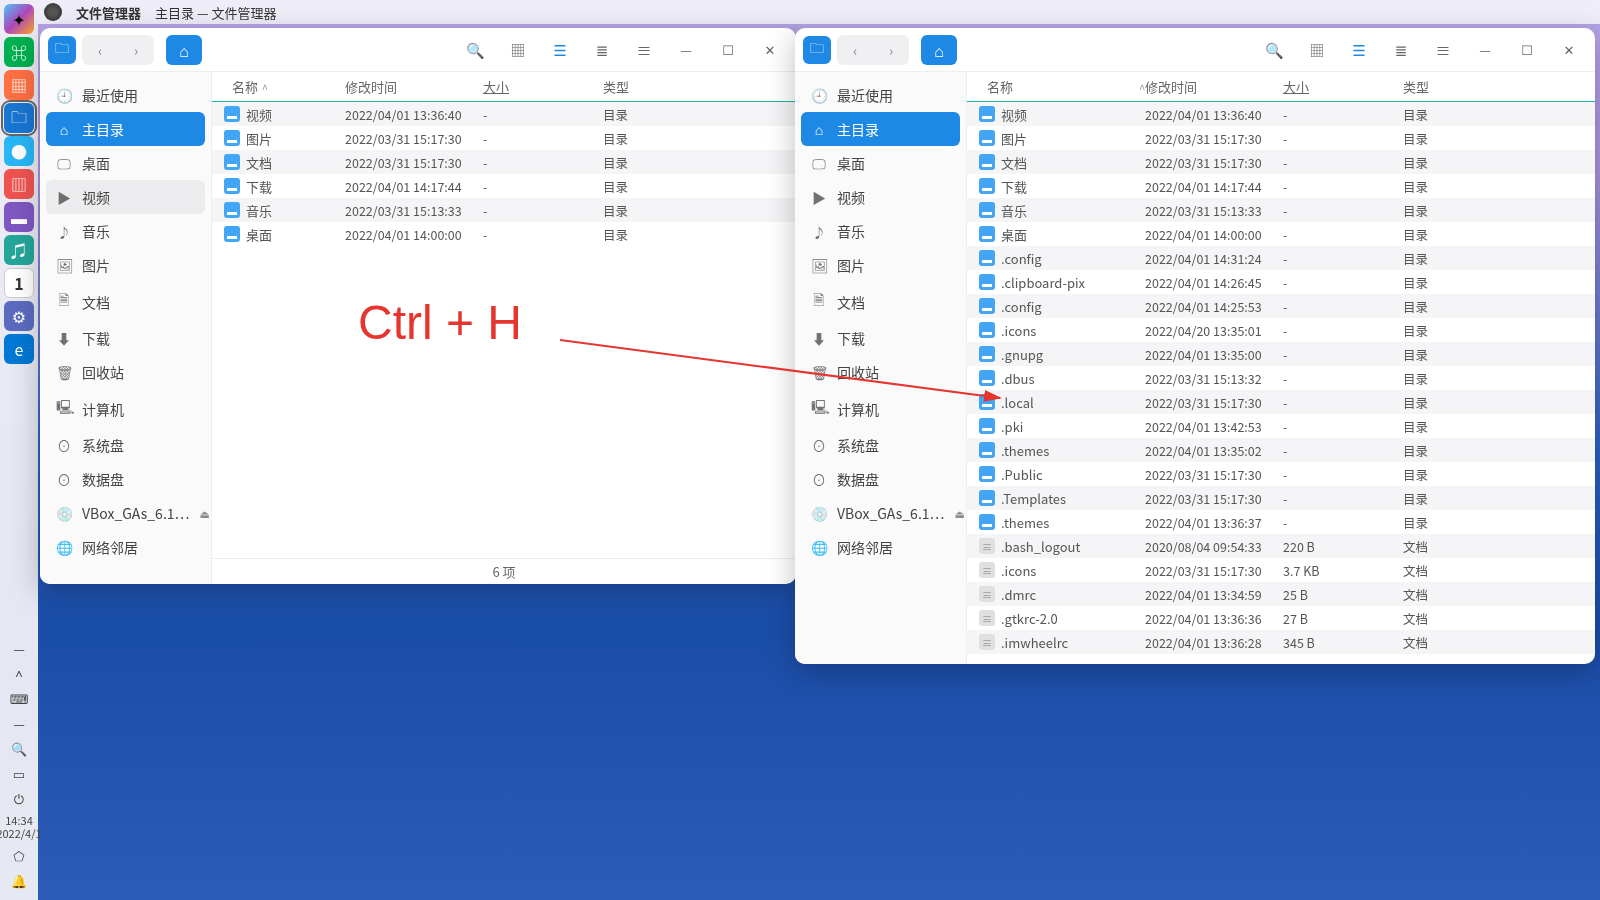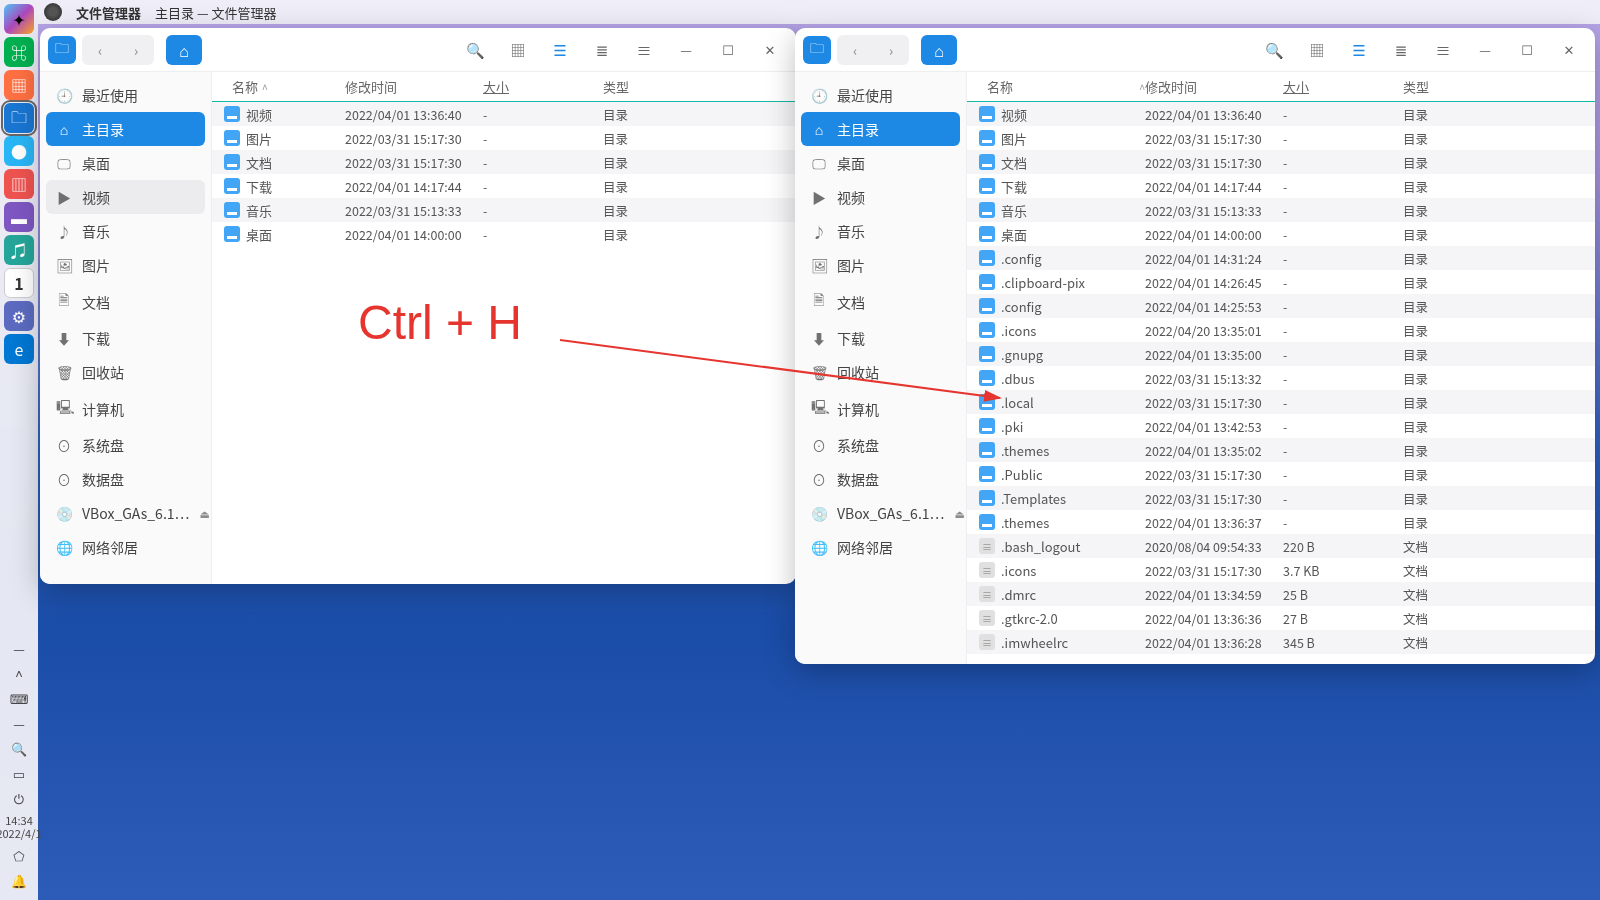--- a/index.html
+++ b/index.html
@@ -248,20 +248,21 @@
           <div class="frow">
             <div class="fc-name" style="flex-basis:125px">
               <span class="fico folder">▬</span>
               <span>桌面</span>
             </div>
             <div class="fc-mod">2022/04/01 14:00:00</div>
             <div class="fc-size">-</div>
             <div class="fc-type">目录</div>
           </div>
         </div>
+      <div class="statusbar">6 项</div>
     </div>
   </div>
 </div>
 
 <div class="fm-window" style="left:795px;top:28px;width:800px;height:636px;">
   <div class="fm-titlebar">
     <div class="fm-appicon">🗀</div>
     <div class="navbtn-group">
       <div class="navbtn">‹</div>
       <div class="navbtn">›</div>

